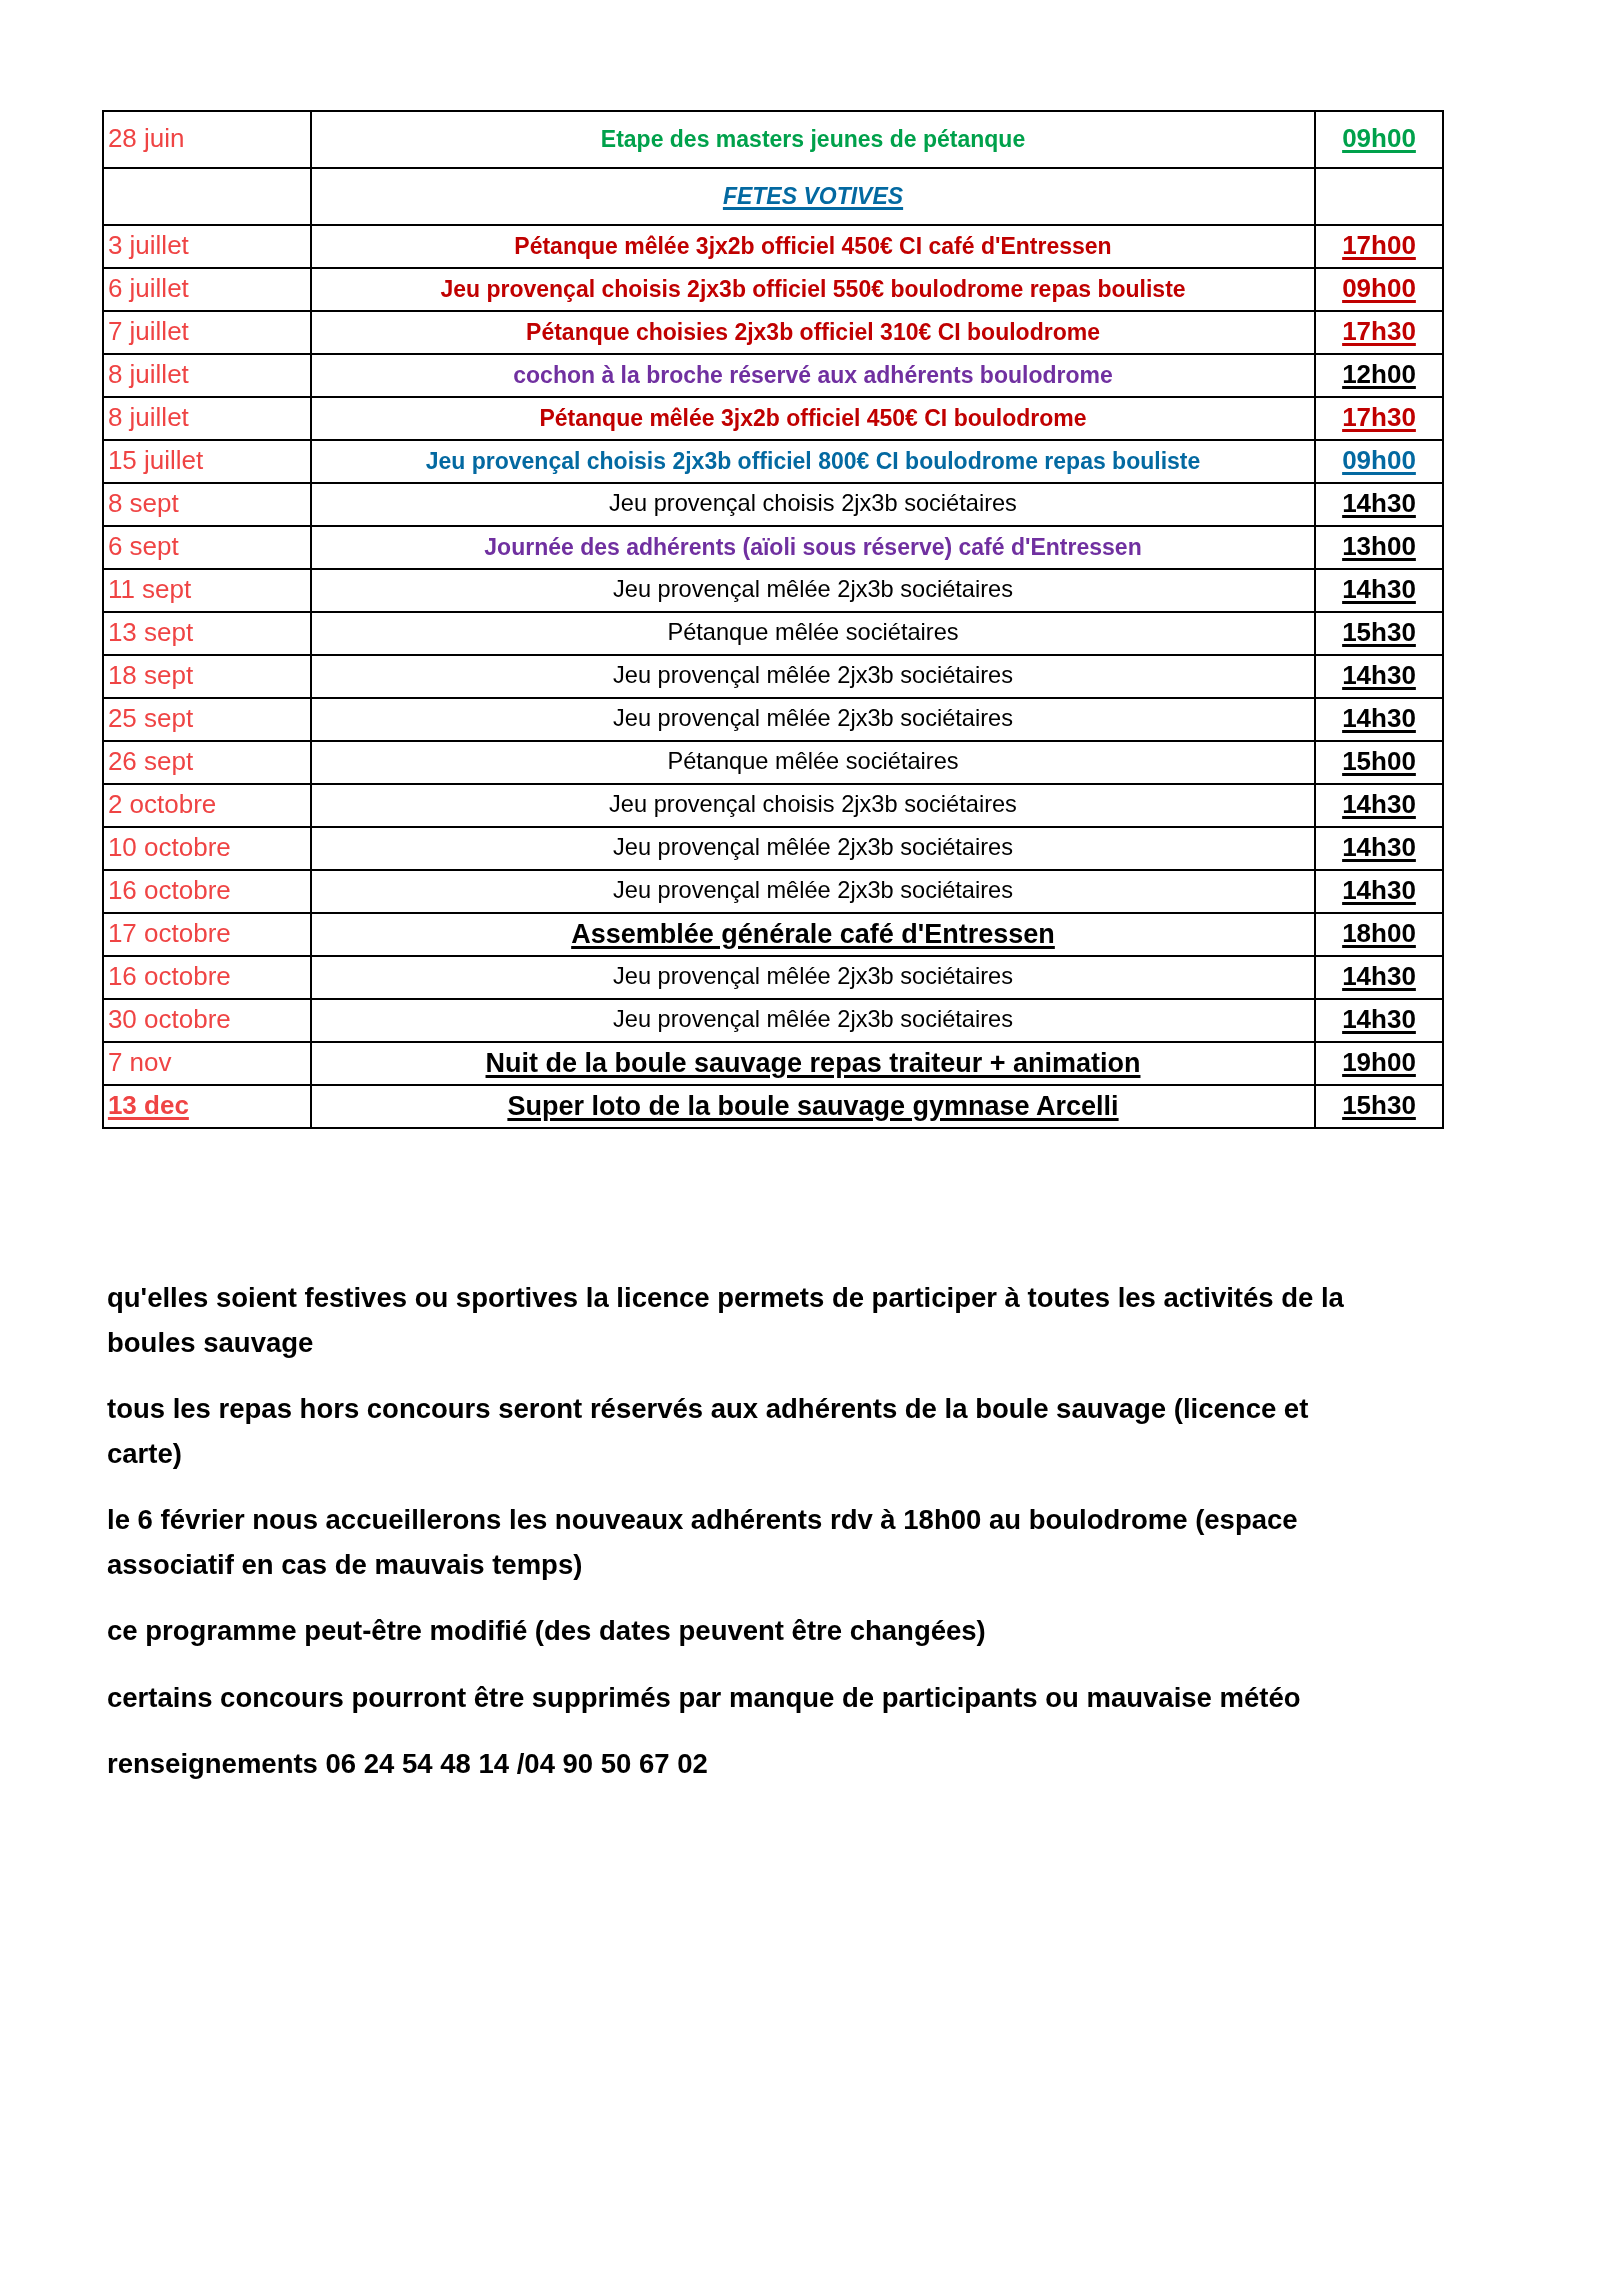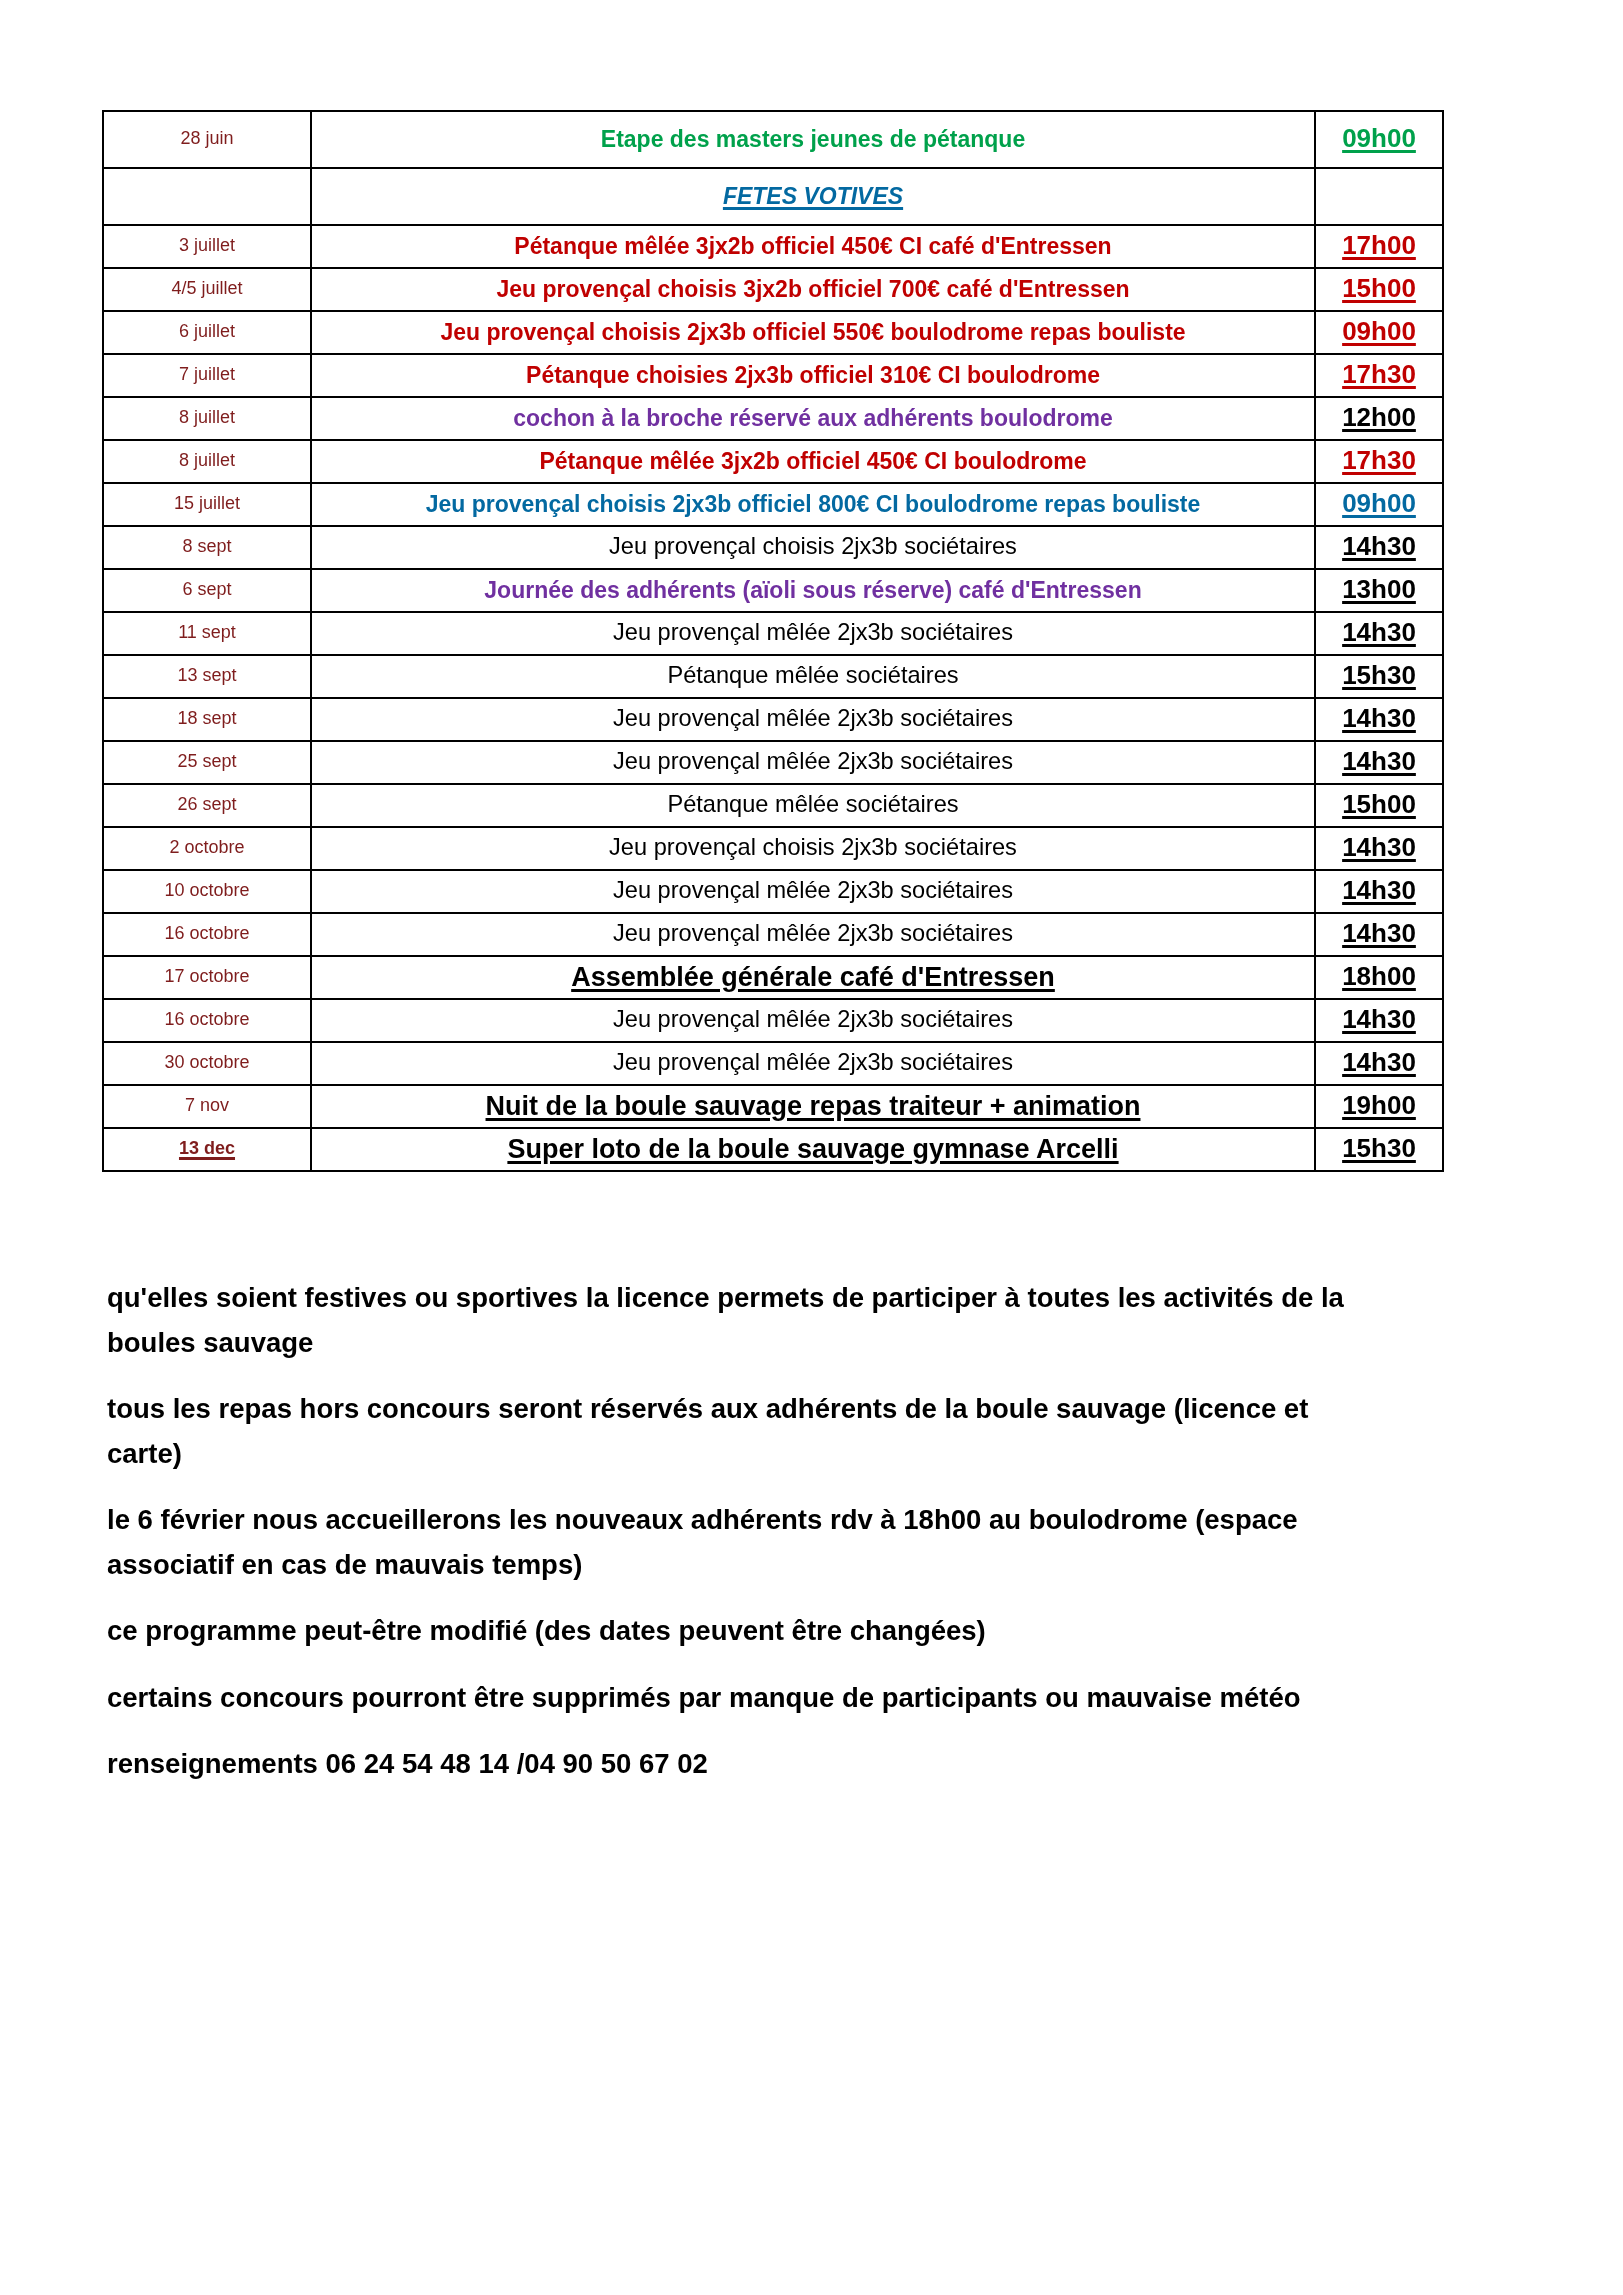--- a/index.html
+++ b/index.html
@@ -44,26 +44,26 @@
     padding: 0;
     vertical-align: middle;
     background: #ffffff;
   }
 
   col.c-date  { width: 208px; }
   col.c-event { width: 1004px; }
   col.c-time  { width: 128px; }
 
   .cell-date {
-    text-align: center;
-    font-size: 18px;
+    text-align: left;
+    font-size: 26px;
     line-height: 1.05;
     padding: 5.2px 3.9px 6.5px 3.9px;
     font-weight: 400;
-    color: #7f1d1d;
+    color: #ef4444;
     white-space: nowrap;
   }
 
   .cell-event {
     text-align: center;
     font-size: 23px;
     line-height: 1.05;
     padding: 5.2px 6.5px 6.5px 6.5px;
     font-weight: 700;
     color: #000000;
@@ -156,31 +156,20 @@
             </td>
             <td>
               <div class="cell-event t-red"><span class="b">Pétanque mêlée 3jx2b officiel 450€ CI café d'Entressen</span></div>
             </td>
             <td>
               <div class="cell-time t-red"><span class="b u">17h00</span></div>
             </td>
           </tr>
           <tr class="r-normal">
             <td>
-              <div class="cell-date"><span class="">4/5 juillet</span></div>
-            </td>
-            <td>
-              <div class="cell-event t-red"><span class="b">Jeu provençal choisis 3jx2b officiel 700€ café d'Entressen</span></div>
-            </td>
-            <td>
-              <div class="cell-time t-red"><span class="b u">15h00</span></div>
-            </td>
-          </tr>
-          <tr class="r-normal">
-            <td>
               <div class="cell-date"><span class="">6 juillet</span></div>
             </td>
             <td>
               <div class="cell-event t-red"><span class="b">Jeu provençal choisis 2jx3b officiel 550€ boulodrome repas bouliste</span></div>
             </td>
             <td>
               <div class="cell-time t-red"><span class="b u">09h00</span></div>
             </td>
           </tr>
           <tr class="r-normal">

